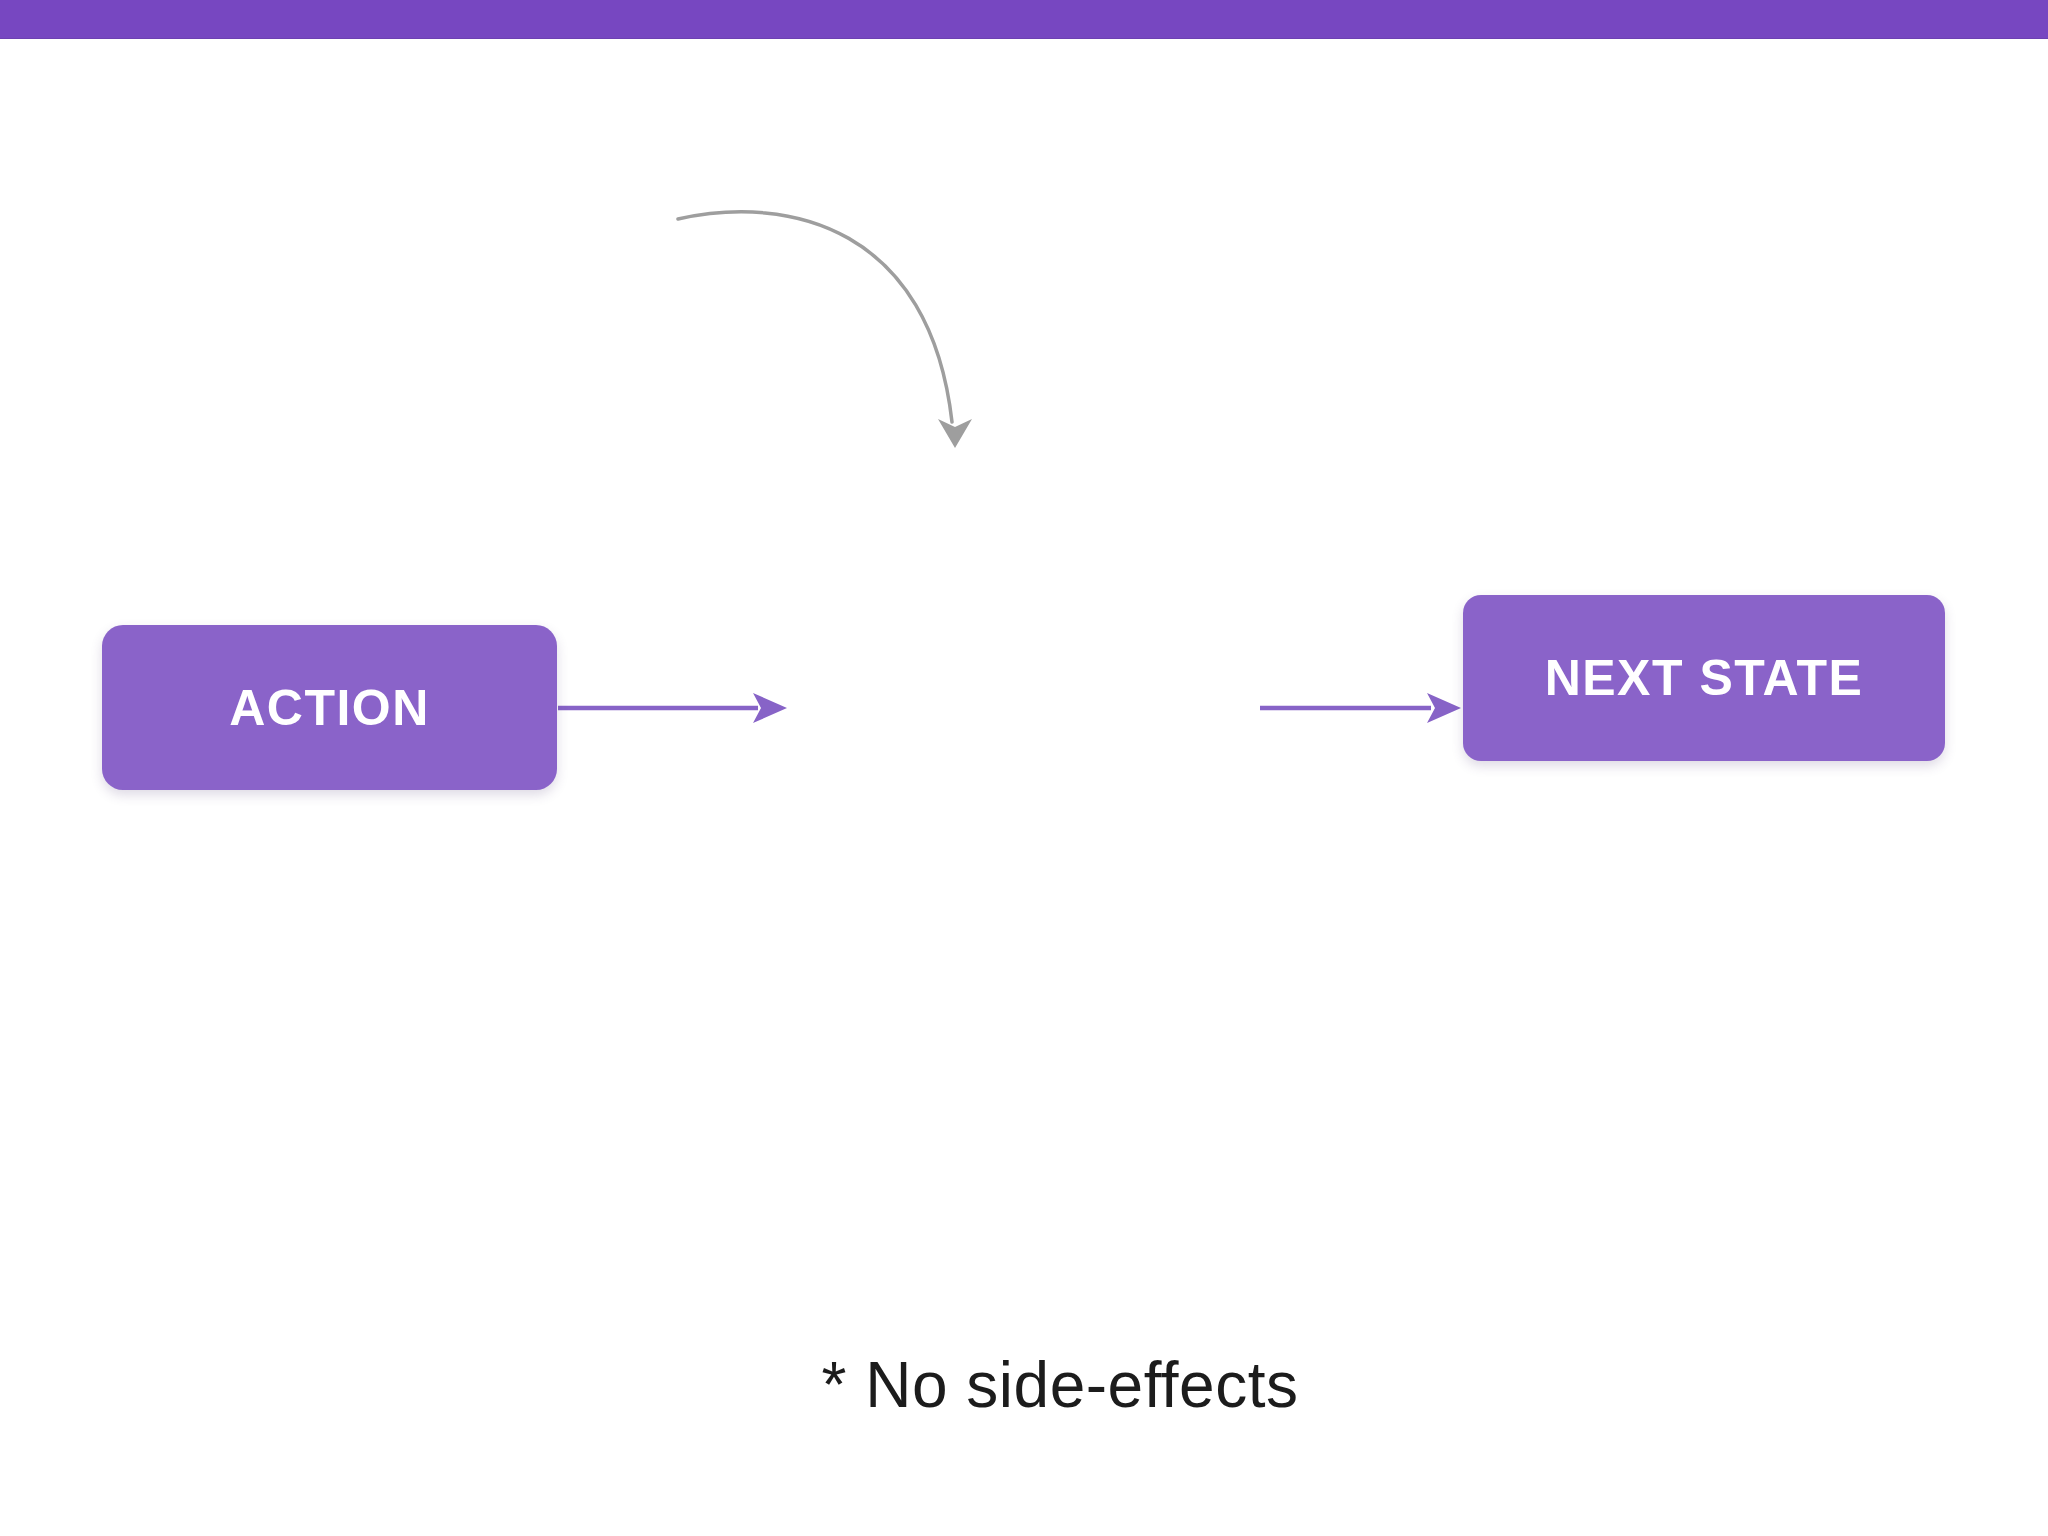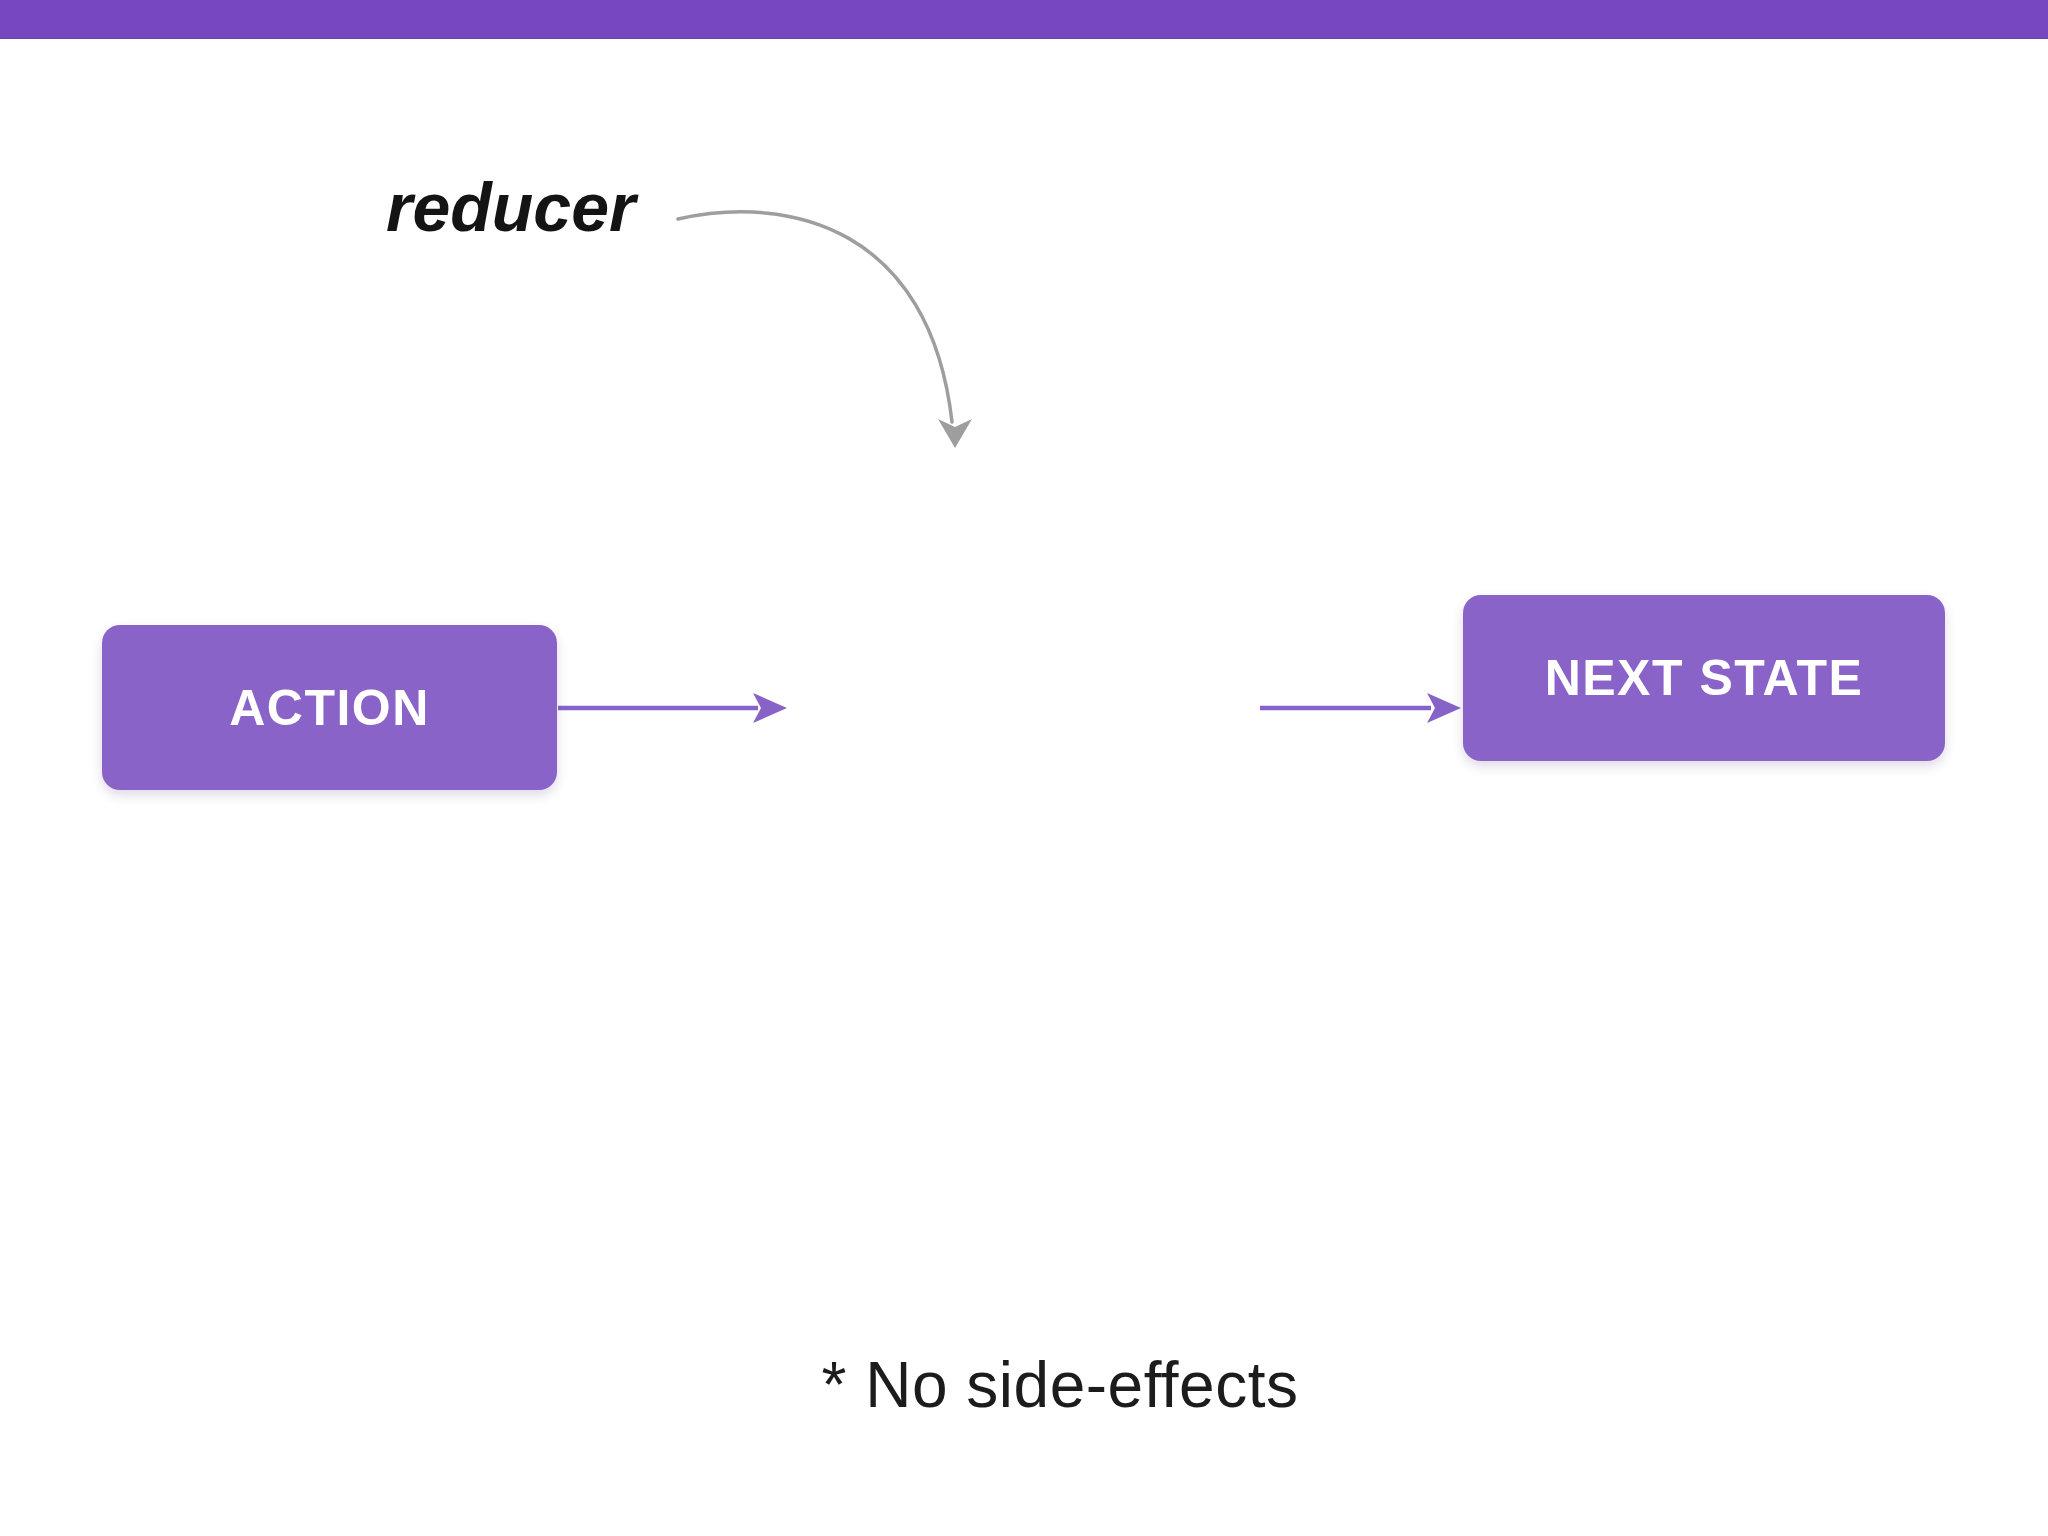--- a/index.html
+++ b/index.html
@@ -71,21 +71,21 @@
   }
   .node-box .node-label {
     color: var(--node-text, #ffffff);
     font-size: 50px;
     font-weight: bold;
     letter-spacing: 1.5px;
     white-space: nowrap;
   }
   .action-box {
     left: 102px; top: 625px;
-    width: 455px; height: 165px;
+    width: 455px; height: 165px; border-radius: 21px;
   }
   .next-state-box {
     left: 1463px; top: 595px;
     width: 482px; height: 166px;
   }
   .pure-function-circle {
     position: absolute;
     left: 784px; top: 469px;
     width: 476px; height: 476px;
     box-sizing: border-box;
@@ -125,21 +125,20 @@
     letter-spacing: 0.5px;
   }
 </style>
 </head>
 <body>
 
 <div class="slide">
 
   <header class="top-bar"></header>
 
-  <div class="reducer-label">reducer</div>
 
   <svg class="connector-layer" viewBox="0 0 2048 1536" xmlns="http://www.w3.org/2000/svg">
 
     <path class="gray-curve" d="M 678 219 C 790 194, 930 228, 952 422"></path>
     <polygon class="gray-head" points="955,448 938,419 955,427 972,419"></polygon>
 
     <line class="purple-line" x1="558" y1="708" x2="758" y2="708"></line>
     <polygon class="purple-head" points="787,708 753,693 761,708 753,723"></polygon>
 
     <line class="purple-line" x1="1260" y1="708" x2="1431" y2="708"></line>

